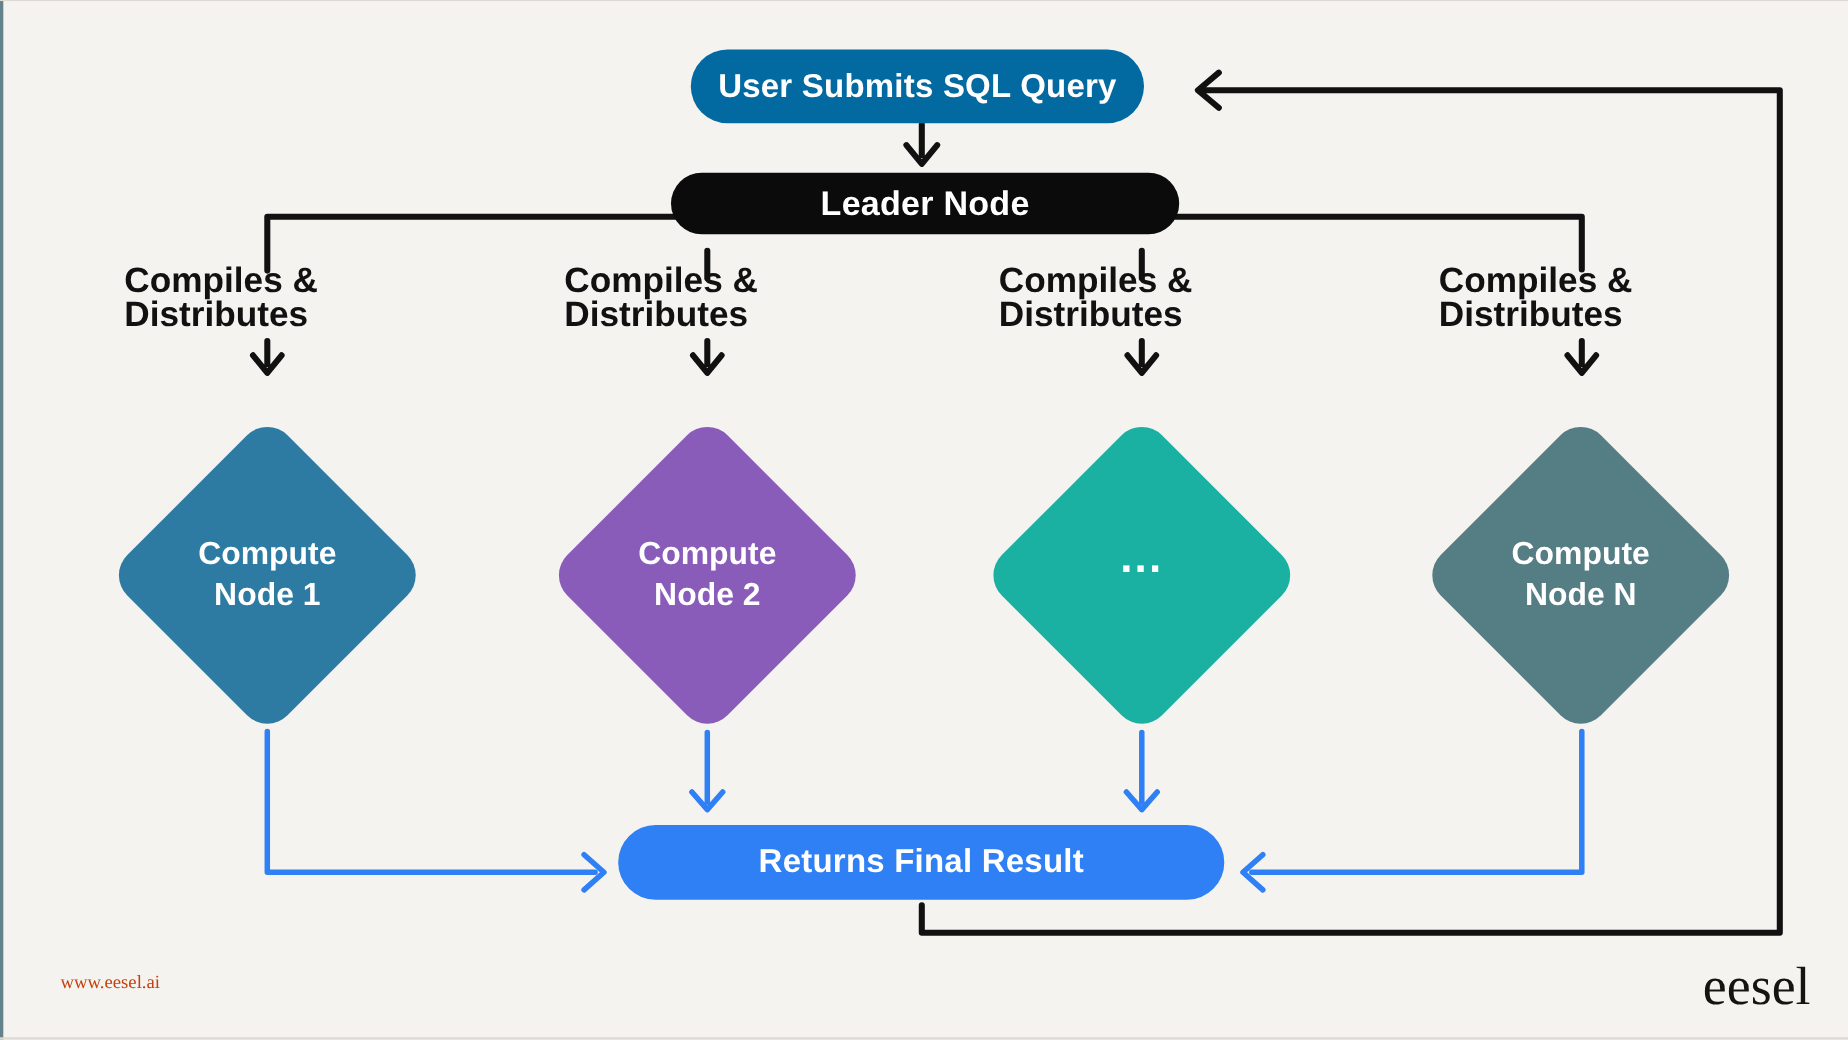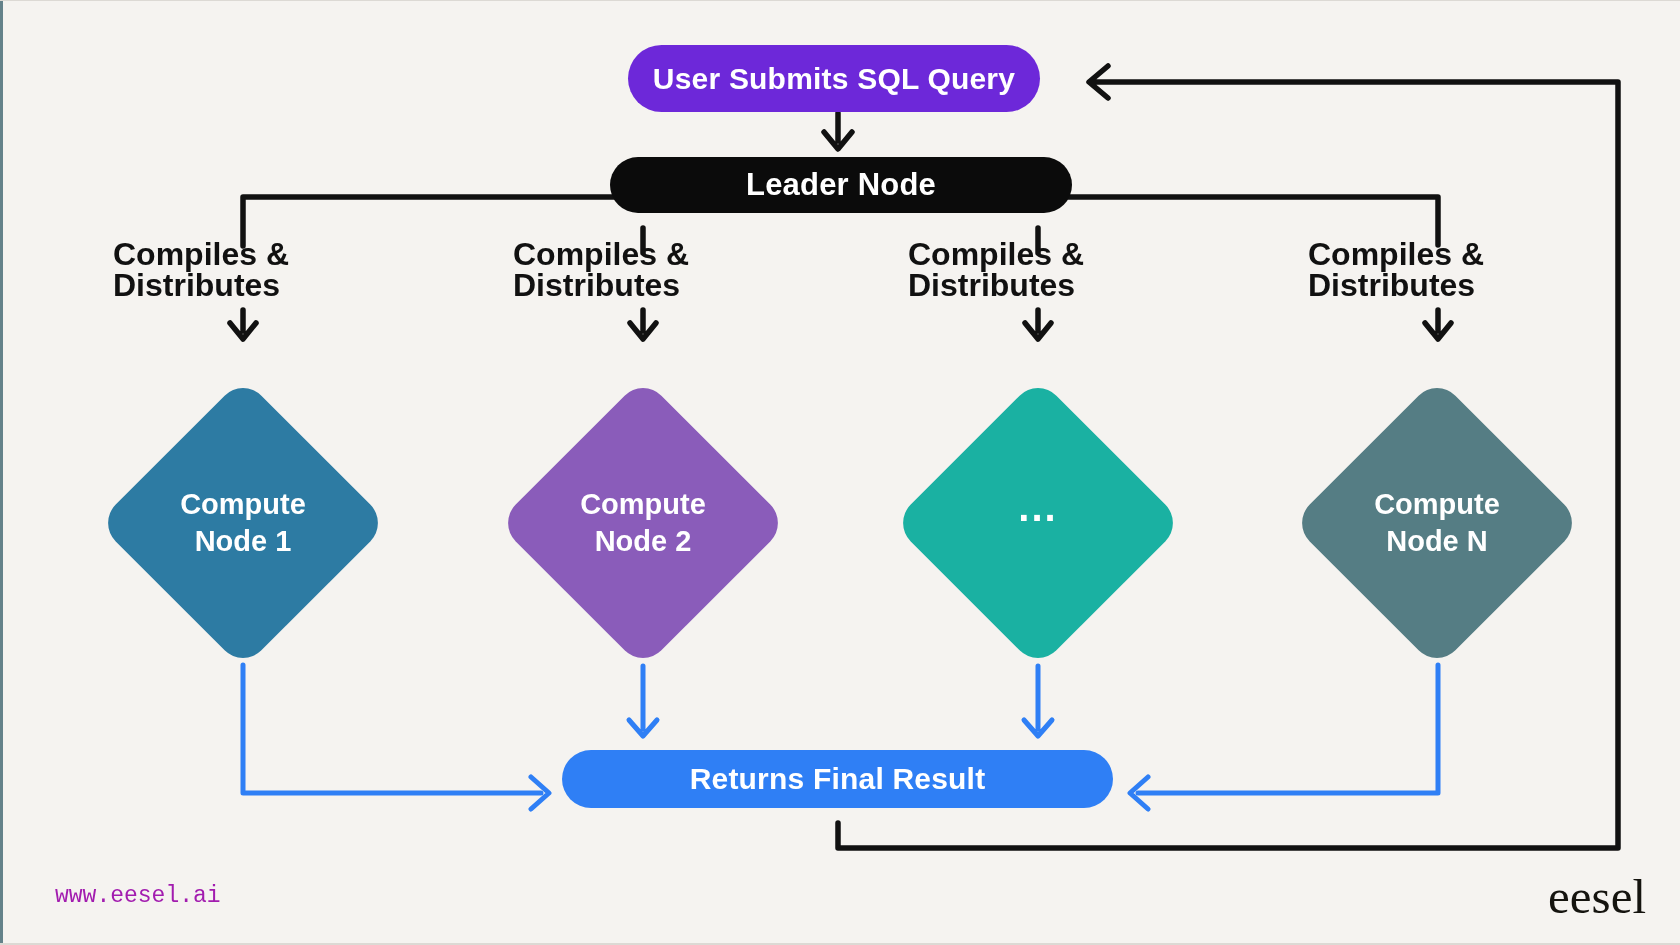--- a/index.html
+++ b/index.html
@@ -11,21 +11,21 @@
   .edge-left{position:absolute;left:0;top:0;width:3px;height:945px;background:#64828a;}
   .edge-top{position:absolute;left:0;top:0;width:1680px;height:1px;background:#dcd9d4;}
   .edge-bottom{position:absolute;left:0;top:943px;width:1680px;height:2px;background:#dcd9d4;}
 
   .pill{
     position:absolute;display:flex;align-items:center;justify-content:center;
     color:#fff;font-weight:bold;letter-spacing:.2px;
   }
   .pill-query{left:628px;top:45px;width:412px;height:67px;border-radius:34px;font-size:30px;}
   .pill-leader{left:610px;top:157px;width:462px;height:56px;border-radius:35px;font-size:31px;}
-  .pill-result{left:562px;top:750px;width:551px;height:58px;border-radius:36px;font-size:30px;}
+  .pill-result{left:562px;top:750px;width:551px;height:68px;border-radius:36px;font-size:30px;}
 
   .edge-label{
     position:absolute;top:239px;width:260px;
     font-size:32px;font-weight:bold;color:#111;line-height:31px;
   }
   .edge-label.c1{left:113px;} .edge-label.c2{left:513px;}
   .edge-label.c3{left:908px;} .edge-label.c4{left:1308px;}
 
   .diamond{
     position:absolute;top:420px;width:206px;height:206px;border-radius:26px;
@@ -37,22 +37,22 @@
     position:absolute;inset:0;transform:rotate(-45deg);
     display:flex;flex-direction:column;align-items:center;justify-content:center;
     color:#fff;font-weight:bold;font-size:29px;line-height:37px;text-align:center;
   }
   .diamond-label.ellipsis{font-size:40px;letter-spacing:2px;}
   .diamond-label.ellipsis div{position:relative;top:-16px;}
 
   .connector-layer{position:absolute;left:0;top:0;}
 
   .footer-site{
-    position:absolute;left:55px;top:883px;font-size:23px;color:#a21caf;
-    font-family:Liberation Mono, monospace;
+    position:absolute;left:55px;top:883px;font-size:17px;color:#c2410c;
+    font-family:Liberation Serif, serif;
   }
   .footer-logo{
     position:absolute;right:34px;top:868px;font-size:49px;color:#15140f;
     font-family:"Liberation Serif","DejaVu Serif",serif;
   }
 </style>
 </head>
 <body>
 
 <div class="edge-left"></div>
@@ -73,21 +73,21 @@
     <path d="M838 823 L838 848 L1618 848 L1618 82 L1090 82 M1108 66 L1089 82 L1108 98"></path>
   </g>
   <g fill="none" stroke="#2f7ff5" stroke-width="5" stroke-linecap="round" stroke-linejoin="round">
     <path d="M243 665 L243 793 L541 793 M531 777 L549 793 L531 809"></path>
     <path d="M643 666 L643 729 M629 720 L643 736 L657 720"></path>
     <path d="M1038 666 L1038 729 M1024 720 L1038 736 L1052 720"></path>
     <path d="M1438 665 L1438 793 L1138 793 M1148 777 L1130 793 L1148 809"></path>
   </g>
 </svg>
 
-<div class="pill pill-query" title="User Submits SQL Query" style="background: #6d28d9;">
+<div class="pill pill-query" title="User Submits SQL Query" style="background: #0369a1;">
   <span>User Submits SQL Query</span>
 </div>
 
 <div class="pill pill-leader" style="background: rgb(11, 11, 11);">
   <span>Leader Node</span>
 </div>
 
 <div class="edge-label c1">
   <div>Compiles &amp;</div>
   <div>Distributes</div>

